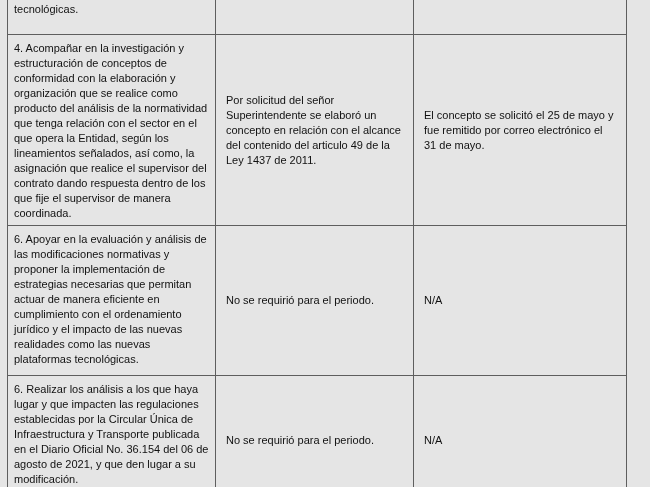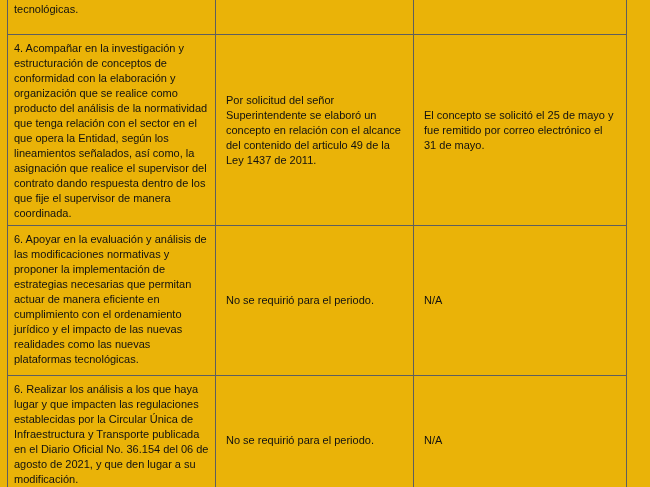--- a/index.html
+++ b/index.html
@@ -5,21 +5,21 @@
   html, body {
     margin: 0;
     padding: 0;
     background: #ffffff;
   }
   .viewport {
     position: relative;
     width: 650px;
     height: 487px;
     overflow: hidden;
-    background: #eab308;
+    background: #e5e5e5;
     font-family: "Liberation Sans", "DejaVu Sans", sans-serif;
     color: #111111;
   }
   table.report {
     position: absolute;
     left: 7px;
     top: -14px;
     width: 619px;
     border-collapse: collapse;
     table-layout: fixed;

